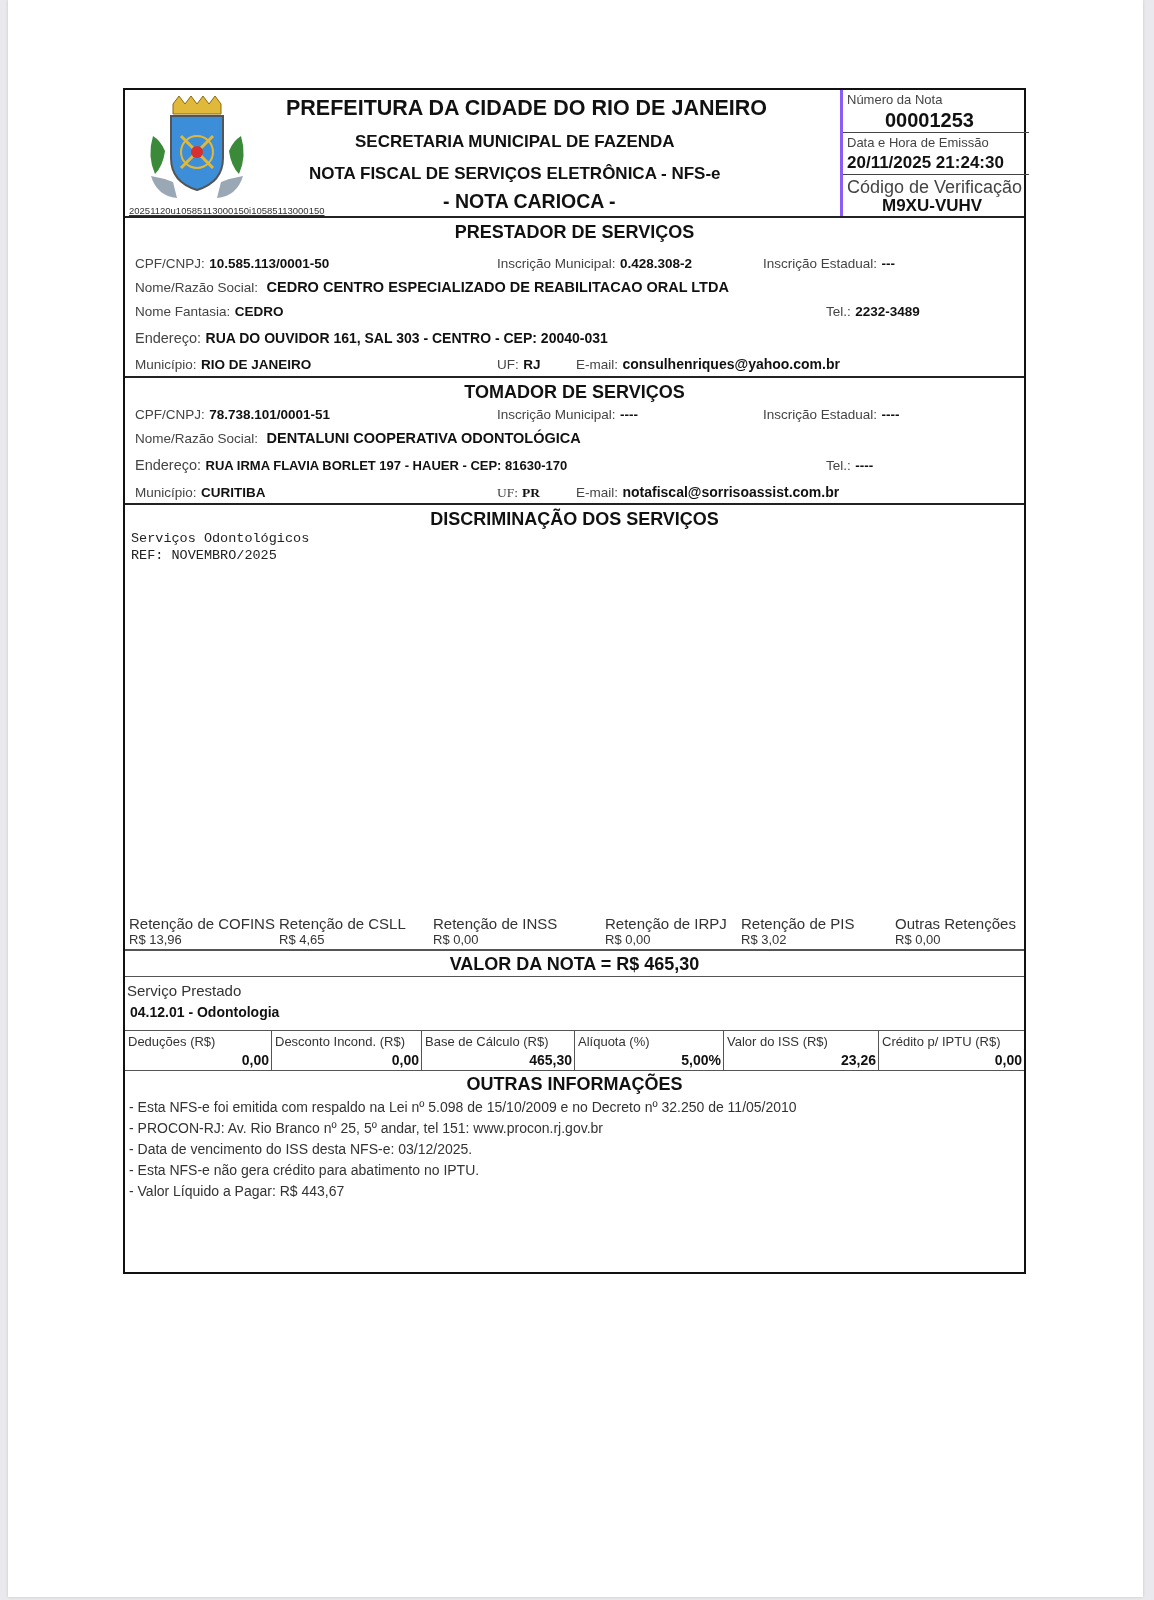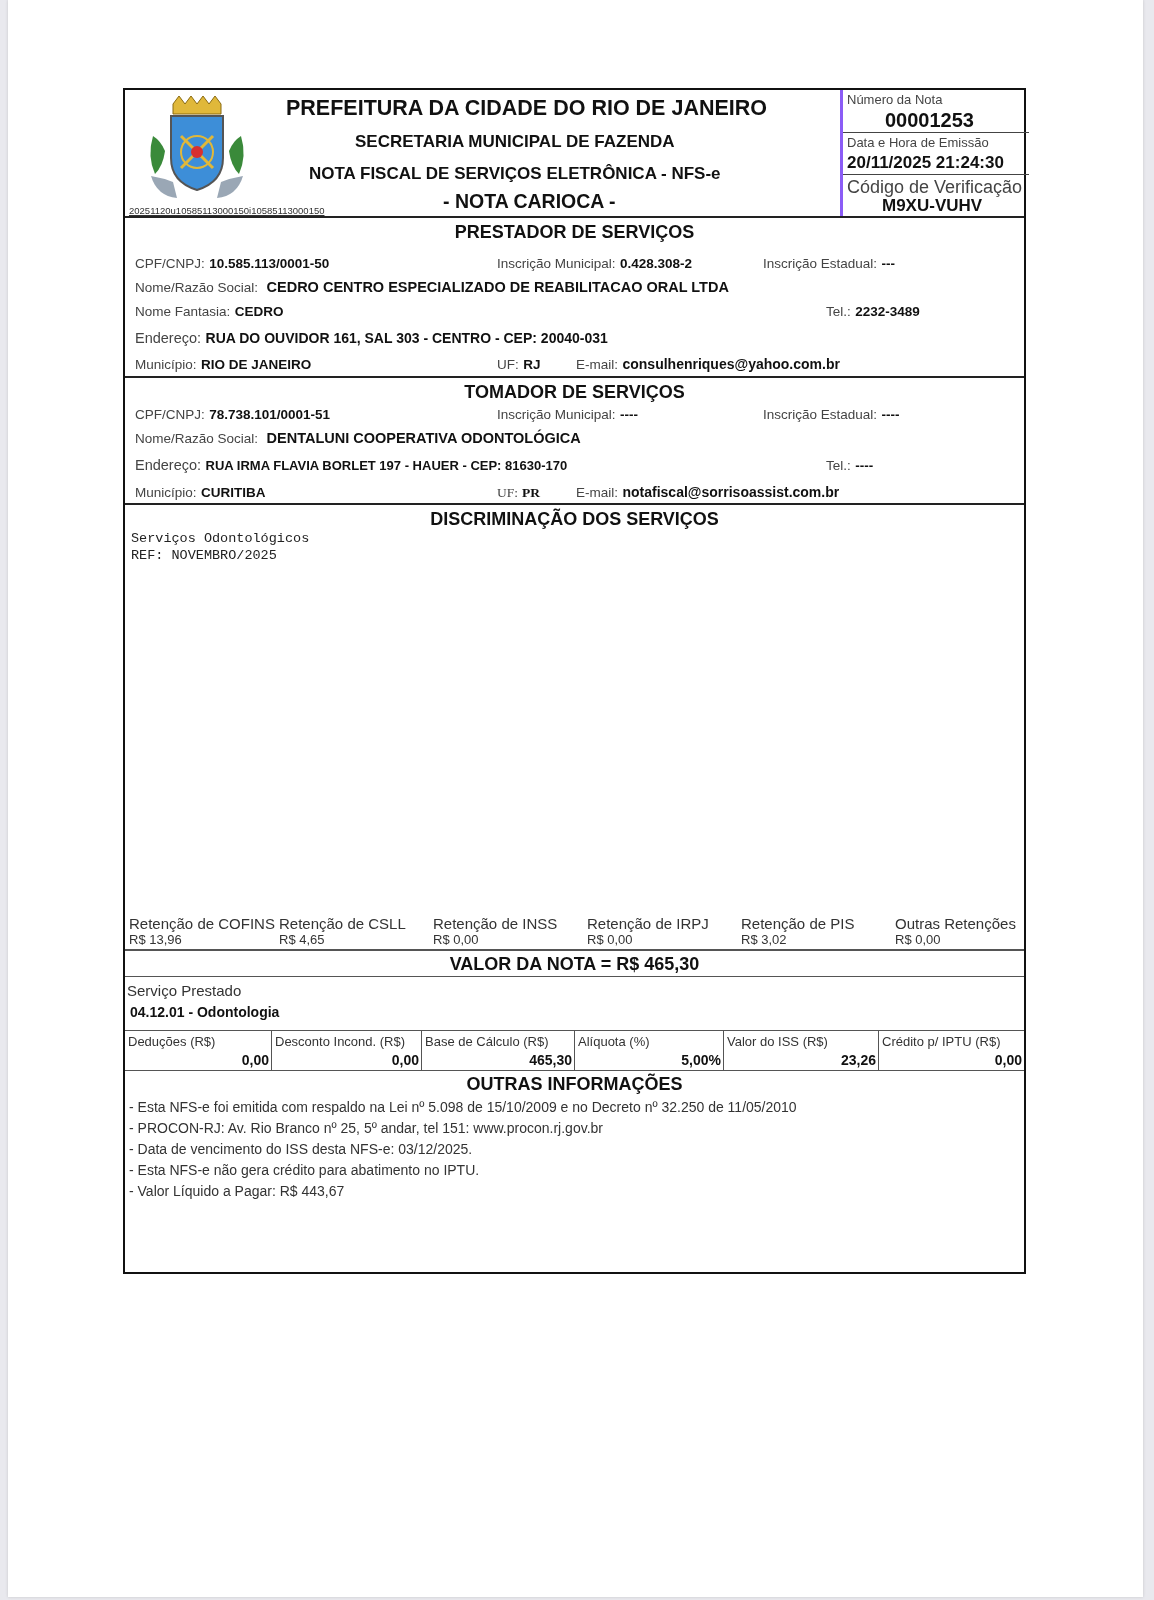--- a/index.html
+++ b/index.html
@@ -162,21 +162,21 @@
       <div class="small-val">R$ 13,96</div>
     </div>
     <div class="abs" style="left:154px;top:825px;">
       <div class="small-lbl">Retenção de CSLL</div>
       <div class="small-val">R$ 4,65</div>
     </div>
     <div class="abs" style="left:308px;top:825px;">
       <div class="small-lbl">Retenção de INSS</div>
       <div class="small-val">R$ 0,00</div>
     </div>
-    <div class="abs" style="left:462px;top:825px;">
+    <div class="abs" style="left:480px;top:825px;">
       <div class="small-lbl">Retenção de IRPJ</div>
       <div class="small-val">R$ 0,00</div>
     </div>
     <div class="abs" style="left:616px;top:825px;">
       <div class="small-lbl">Retenção de PIS</div>
       <div class="small-val">R$ 3,02</div>
     </div>
     <div class="abs" style="left:770px;top:825px;">
       <div class="small-lbl">Outras Retenções</div>
       <div class="small-val">R$ 0,00</div>

